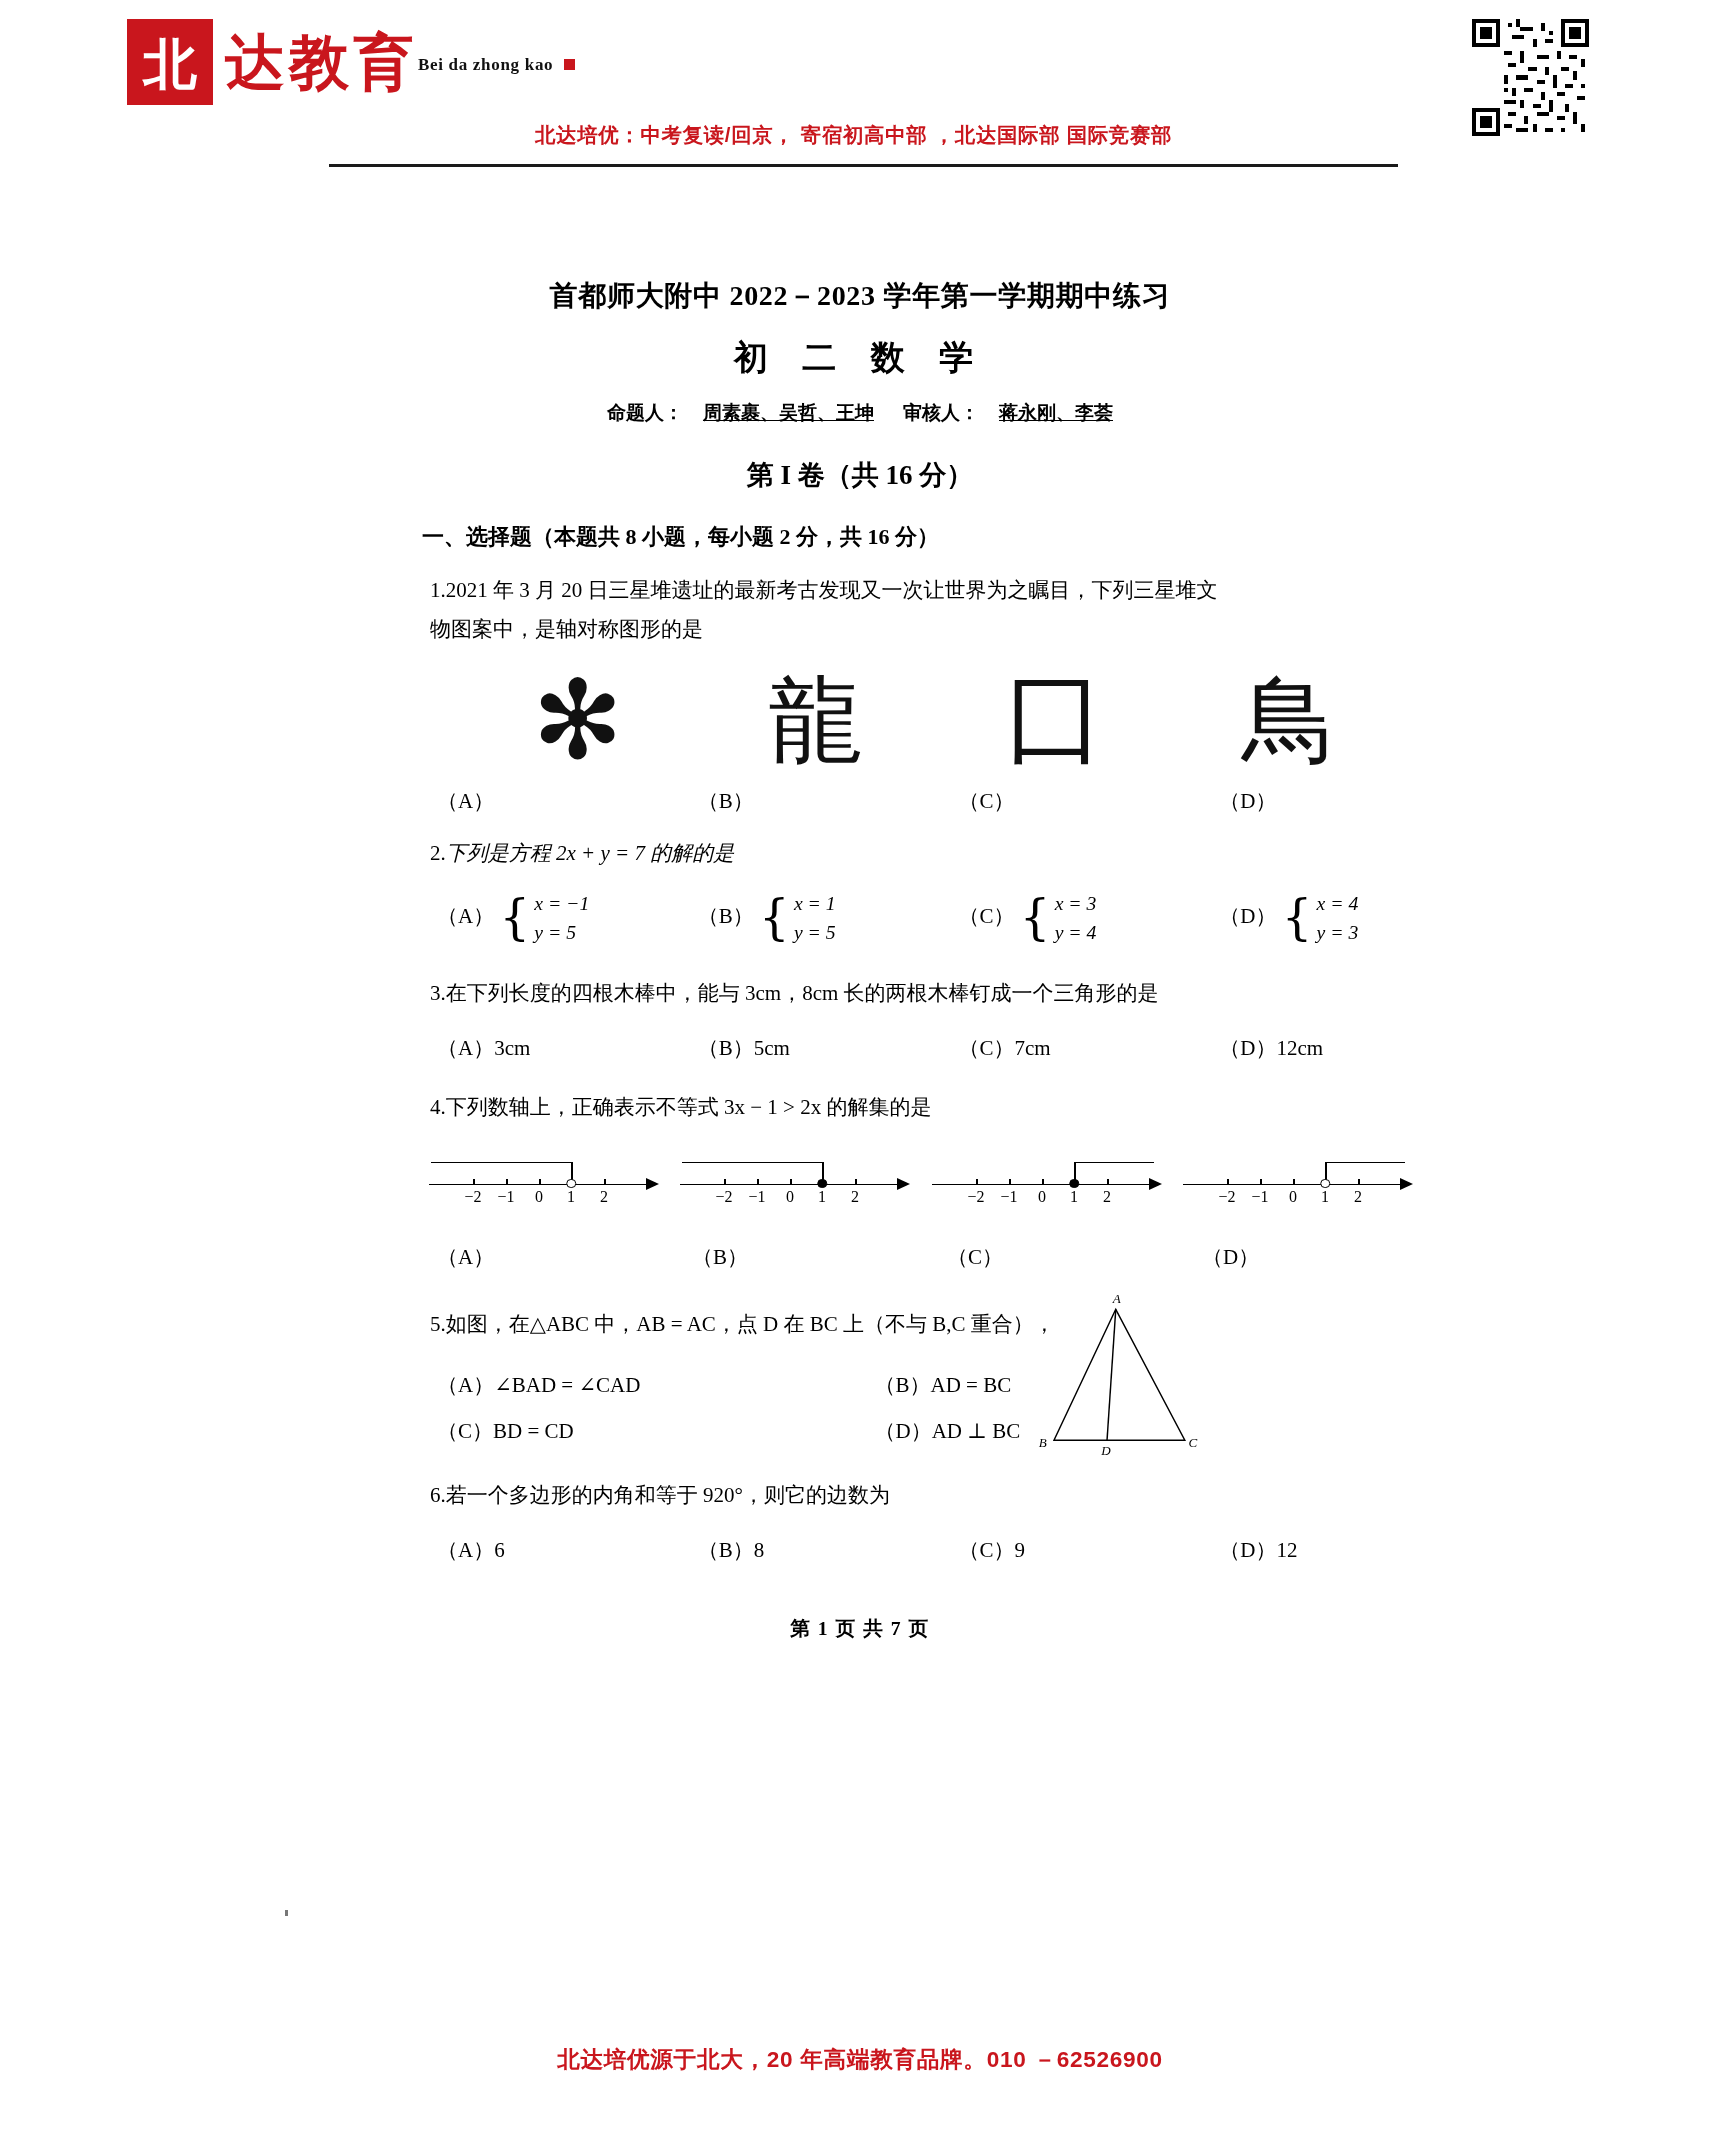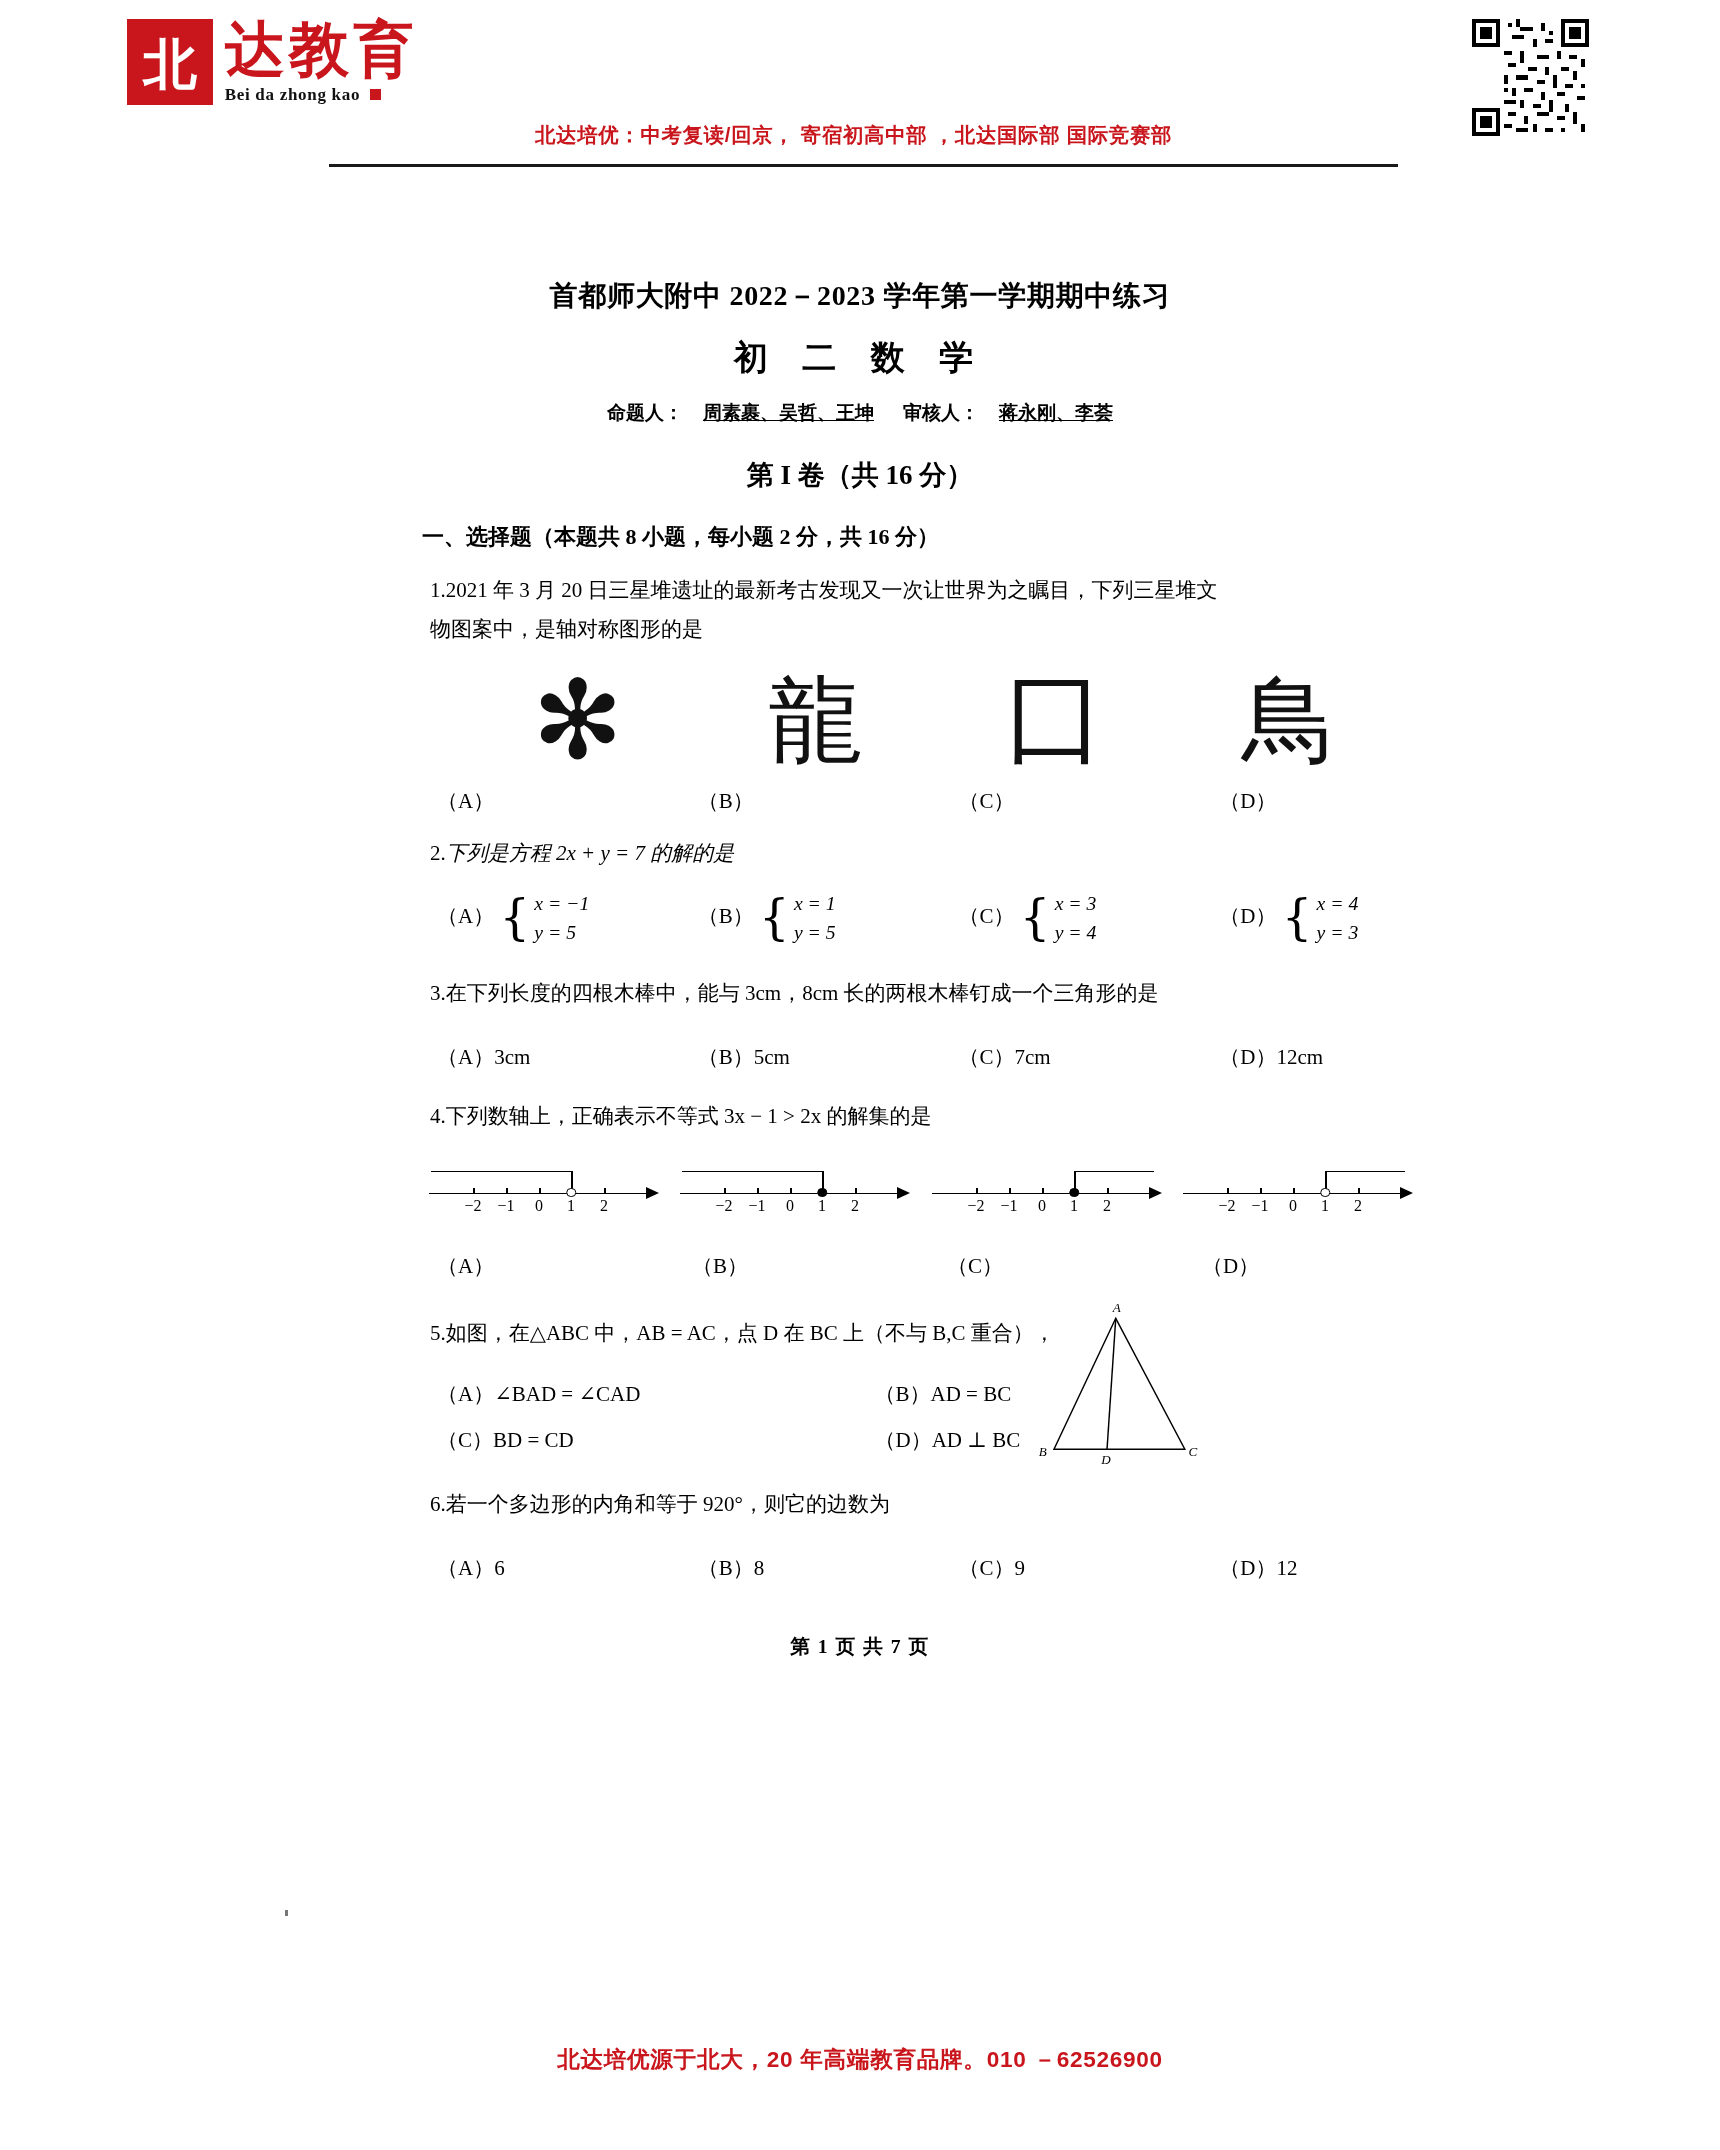--- a/index.html
+++ b/index.html
@@ -47,21 +47,21 @@
     font-size: 54px;
     line-height: 86px;
     text-align: center;
     border: 2.9px solid #c9161d;
     box-sizing: border-box;
     letter-spacing: 0;
   }
   .logo-text-wrap {
     margin-left: 11.7px;
     display: flex;
-    flex-direction: column;
+    flex-direction: row;
     justify-content: center;
   }
   .logo-cn {
     color: #c9161d;
     font-size: 60px;
     font-weight: bold;
     font-family: "DejaVu Serif", serif;
     letter-spacing: 4.4px;
     line-height: 1.0;
   }
@@ -171,21 +171,21 @@
   }
   .q .qline { white-space: normal; }
   .it { font-style: italic; font-family: "Liberation Serif", serif; }
 
   
   .optrow {
     display: flex;
     margin-left: 437px;
     margin-right: 240px;
     font-size: 21px;
-    margin-top: 30px;
+    margin-top: 21px;
   }
   .optrow > div { width: 25%; }
 
   
   .figrow {
     position: relative;
     margin-left: 437px;
     height: 138px;
     margin-top: 7.3px;
   }

